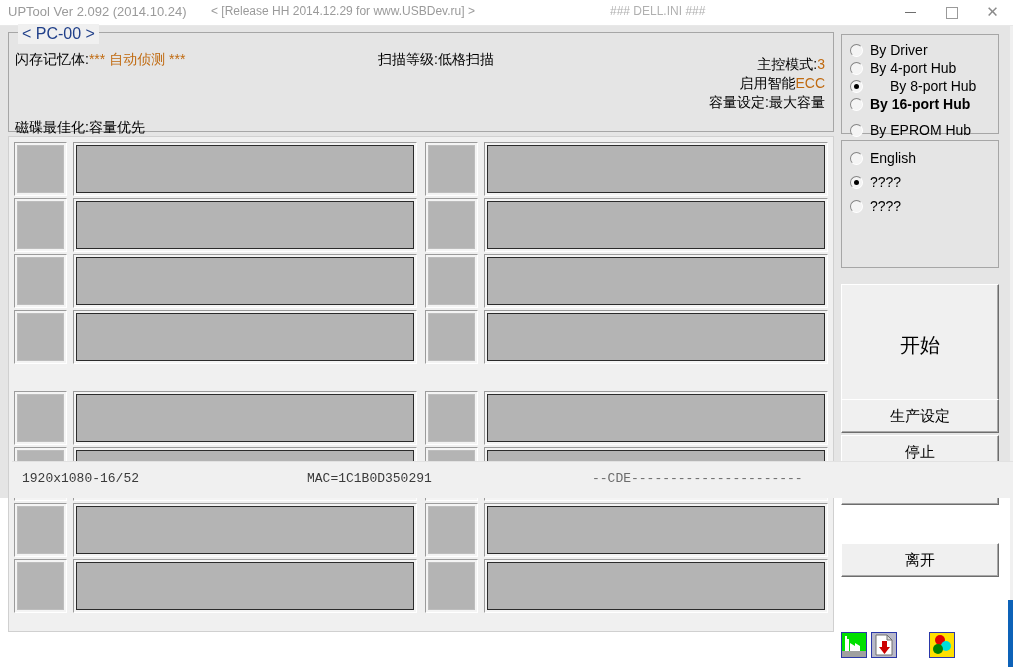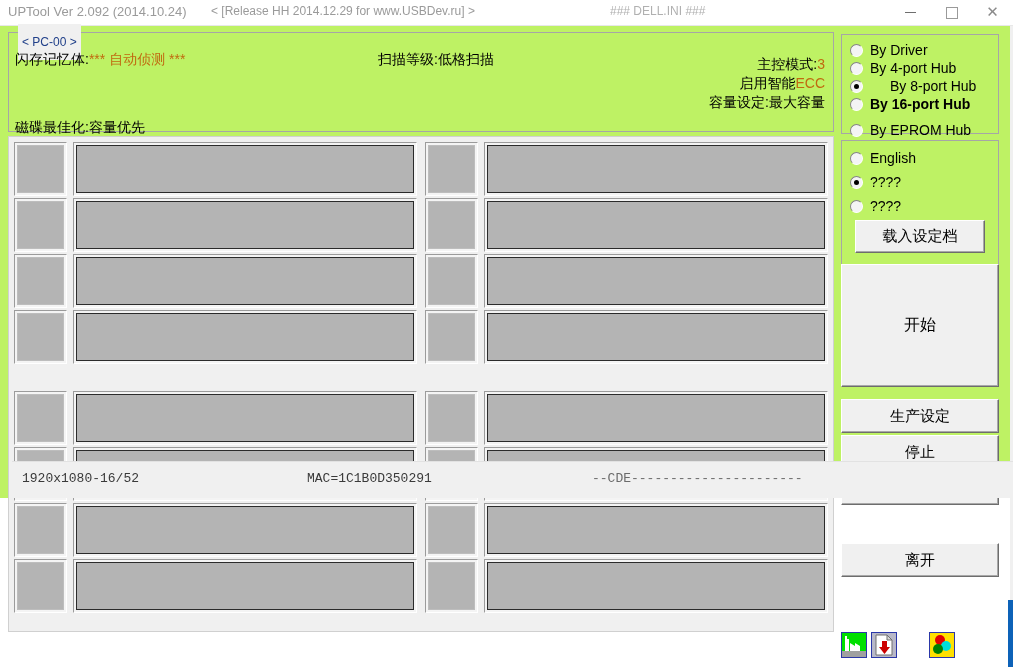--- a/index.html
+++ b/index.html
@@ -2,21 +2,21 @@
 <html><head>
 <meta charset="utf-8">
 <style>
   html,body{margin:0;padding:0;}
   body{
     width:1013px;height:667px;overflow:hidden;
     background:#ffffff;
     font-family:"Liberation Sans","DejaVu Sans",sans-serif;
     -webkit-font-smoothing:none;
   }
-  .app{position:relative;width:1013px;height:498px;background:#bef264;}
+  .app{position:relative;width:1013px;height:498px;background:#e5e5e5;}
 
   
   .behind-strip{position:absolute;right:0;top:600px;width:5px;height:67px;background:#0d62b8;}
   .behind-strip2{position:absolute;right:0;top:0px;width:3px;height:600px;background:#f0f0f0;}
 
   
   .titlebar{position:absolute;left:0;top:0;width:1013px;height:25px;background:#ffffff;
             border-bottom:1px solid #e8e8e8;}
   .title-a{position:absolute;left:8px;top:4px;font-size:13px;color:#9a9a9a;white-space:nowrap;}
   .title-b{position:absolute;left:211px;top:4px;font-size:12px;color:#9a9a9a;white-space:nowrap;}
@@ -25,22 +25,22 @@
         color:#6a6a6a;font-size:13px;}
   .wbtn.min{right:82px;}
   .wbtn.max{right:41px;}
   .wbtn.close{right:0px;}
   .wb-min{width:11px;height:1px;background:#6e6e6e;display:block;}
   .wb-max{width:10px;height:10px;border:1px solid #9a9a9a;display:block;}
   .wb-x{font-size:15px;line-height:15px;color:#8a8a8a;font-family:"DejaVu Sans",sans-serif;}
 
   
   .grp{position:absolute;border:1px solid #a6a6a6;background:transparent;}
-  .grp-legend{position:absolute;top:-9px;left:9px;background:#f0f0f0;padding:11px 4px;
-              font-size:12px;color:#21408a;white-space:nowrap;}
+  .grp-legend{position:absolute;top:-9px;left:9px;background:#f0f0f0;padding:1px 4px;
+              font-size:16px;color:#21408a;white-space:nowrap;}
 
   
   .hdr{left:8px;top:32px;width:824px;height:98px;}
   .hcell{position:absolute;font-size:14px;color:#000;white-space:nowrap;}
   .accent{color:#c06a10;}
   .hl1{left:6px;top:18px;}
   .hl2{left:6px;top:58px;margin-top:28px;}
   .hm1{left:369px;top:18px;}
   .hm2{left:355px;top:58px;}
   .hr{position:absolute;right:8px;text-align:right;font-size:14px;white-space:nowrap;color:#000;}
@@ -60,21 +60,21 @@
   .rlabel{font-size:14px;color:#000;}
 
   
   .btn{position:absolute;background:#f0f0f0;
        border-top:1px solid #ffffff;border-left:1px solid #ffffff;
        border-right:1px solid #6d6d6d;border-bottom:1px solid #6d6d6d;
        box-shadow:inset -1px -1px 0 #a8a8a8;
        display:flex;align-items:center;justify-content:center;
        font-size:15px;color:#000;cursor:default;}
   .btn-load{left:855px;top:220px;width:128px;height:31px;}
-  .btn-start{left:841px;top:264px;width:156px;height:121px;font-size:16px;}
+  .btn-start{left:841px;top:284px;width:156px;height:121px;font-size:20px;}
   .btn-prod{left:841px;top:399px;width:156px;height:32px;}
   .btn-stop{left:841px;top:435px;width:156px;height:32px;}
   .btn-upd{left:841px;top:471px;width:156px;height:32px;}
   .btn-exit{left:841px;top:543px;width:156px;height:32px;}
 
   .clock{position:absolute;left:841px;top:578px;width:156px;text-align:center;
          font-size:13px;font-weight:bold;color:#000;line-height:17px;}
 
   
   .gridwrap{position:absolute;left:8px;top:136px;width:824px;height:494px;
@@ -195,21 +195,20 @@
       <div class="radio-row" style="top: 32px;">
         <span class="rdo on"></span>
         <span class="rlabel">????</span>
       </div>
       <div class="radio-row" style="top: 56px;">
         <span class="rdo"></span>
         <span class="rlabel">????</span>
       </div>
     </div>
 
-  <div class="btn btn-load">载入设定档</div>
 
   <div class="btn btn-start">开始</div>
   <div class="btn btn-prod">生产设定</div>
   <div class="btn btn-stop">停止</div>
   <div class="btn btn-exit">离开</div>
   <div class="btn btn-upd">更新</div>
 
 
   <div class="gridwrap" id="port-grid">
       <div class="group g1">

